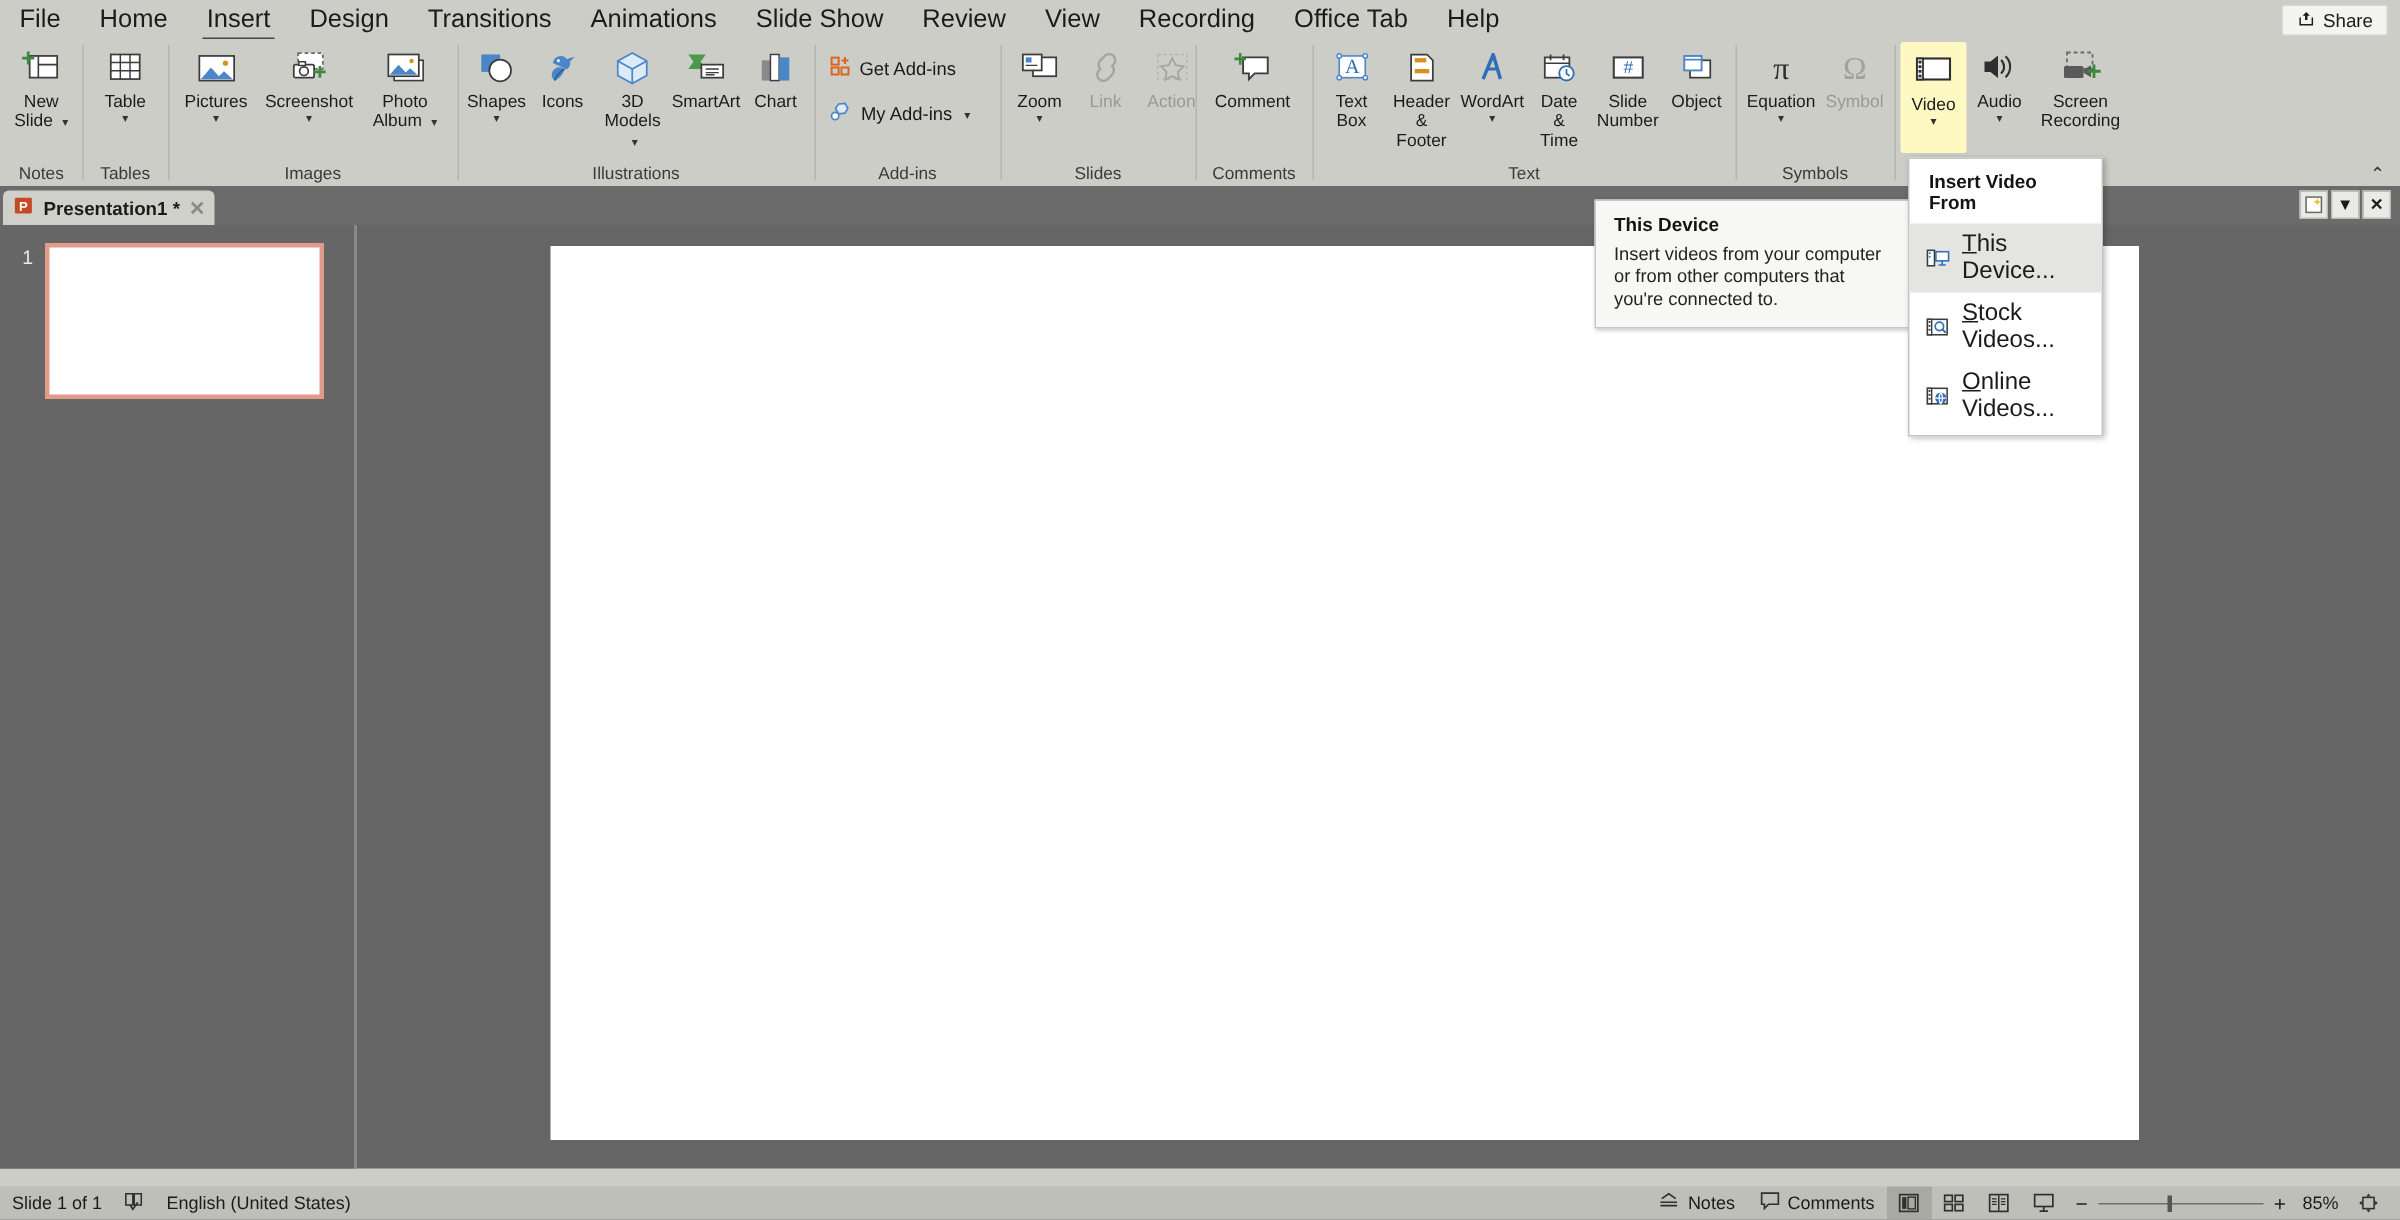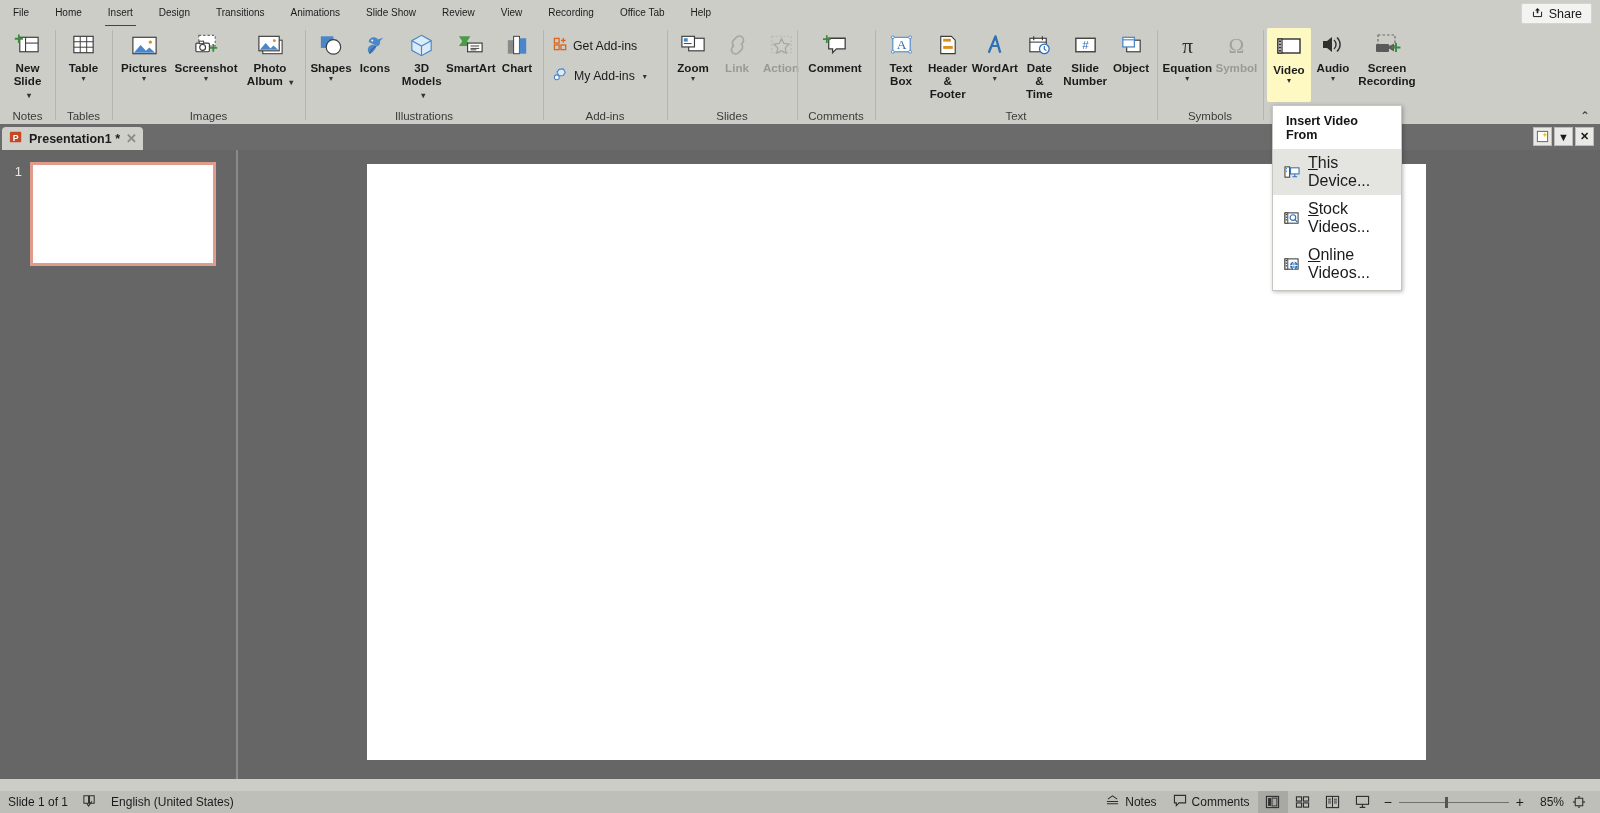--- a/index.html
+++ b/index.html
@@ -12,21 +12,21 @@
     -webkit-font-smoothing: antialiased;
   }
   .app { position:relative; width:1600px; height:813px; }
 
   
   .tabbar {
     position:absolute; top:0; left:0; width:1600px; height:26px;
     background:#cdcdc8; display:flex; align-items:center;
   }
   .tab {
-    padding:4px 13px 5px 13px; font-size:10px; color:#1b1b1b;
+    padding:4px 13px 5px 13px; font-size:17px; color:#1b1b1b;
     cursor:default; position:relative; line-height:16px;
   }
   .tab.active { color:#1b1b1b; }
   .tab.active::after {
     content:""; position:absolute; left:10px; right:10px; bottom:-1px;
     height:2px; background:#444; 
   }
   .share-btn {
     position:absolute; right:8px; top:3px; height:21px;
     background:#f3f3f1; border:1px solid #d5d5d0; border-radius:2px;
@@ -47,21 +47,21 @@
   .grp-label {
     position:absolute; bottom:-18px; left:0; right:0; text-align:center;
     font-size:11.5px; color:#3a3a3a;
   }
   .ritem {
     width:auto; min-width:44px; padding:3px 5px 0 5px;
     display:flex; flex-direction:column; align-items:center;
     text-align:center; cursor:default; border-radius:2px;
   }
   .ritem .ico { height:28px; display:flex; align-items:center; justify-content:center; margin-bottom:2px; }
-  .ritem .lbl { font-size:11.6px; line-height:13px; color:#1b1b1b; white-space:nowrap;font-weight:bold; }
+  .ritem .lbl { font-size:11.6px; line-height:13px; color:#1b1b1b; white-space:nowrap; }
   .ritem .lbl.two { white-space:normal; }
   .ritem.disabled .lbl { color:#9a9a95; }
   .ritem.active { background:#fef9c3; }
   .caret { font-size:8px; line-height:9px; color:#333; margin-top:0px; }
   .caret-inline { font-size:8px; color:#333; margin-left:3px; }
 
   .ritem-h {
     display:flex; align-items:center; gap:5px; padding:3px 6px;
     cursor:default; font-size:12.3px; white-space:nowrap;
   }
@@ -116,21 +116,21 @@
     background:#bfbfba; display:flex; align-items:center; font-size:12px; color:#1b1b1b;
   }
   .sb-left { display:flex; align-items:center; gap:14px; padding-left:8px; }
   .sb-right { margin-left:auto; display:flex; align-items:center; gap:0px; padding-right:6px; }
   .sb-item { display:flex; align-items:center; gap:5px; padding:0 8px; height:22px; cursor:default; }
   .viewbtn { width:30px; height:22px; display:flex; align-items:center; justify-content:center; cursor:default; }
   .viewbtn.active { background:#a9a9a4; }
   .zoom-slider { display:flex; align-items:center; gap:7px; padding:0 6px; }
   .track { width:110px; height:1px; background:#6f6f6c; position:relative; }
   .thumbk { position:absolute; left:46px; top:-5px; width:3px; height:11px; background:#55555, #555; }
-  .zoomtxt { width:34px; text-align:right; }
+  .zoomtxt { width:34px; text-align:center; }
 
   
   .tooltip {
     position:absolute; left:1063px; top:133px; width:210px; 
     background:#f7f7f5; border:1px solid #c8c8c3; padding:9px 11px 11px 12px;
     box-shadow:1px 1px 3px rgba(0,0,0,.25); z-index:40;
   }
   .tt-title { font-weight:bold; font-size:12.6px; margin-bottom:5px; color:#141414; }
   .tt-body { font-size:12.2px; line-height:15px; color:#232323; }
 
@@ -545,20 +545,24 @@
         <div class="thumb-num">1</div>
         <div class="thumb"></div>
       </div>
     </div>
     <div class="pane-split"></div>
     <div class="canvas-wrap">
       <div class="slide"></div>
     </div>
   </div>
 
+  <div class="tooltip">
+    <div class="tt-title">This Device</div>
+    <div class="tt-body">Insert videos from your computer or from other computers that you're connected to.</div>
+  </div>
 
   <div class="menu">
     <div class="menu-header">Insert Video From</div>
     <div class="menu-item hl">
       <span class="mi-ico">
         <svg width="16" height="15" viewBox="0 0 17 16">
           <rect x="1" y="2" width="5" height="11" fill="#fff" stroke="#3c3c3c" stroke-width="1.1"></rect>
           <rect x="2" y="3.4" width="1.2" height="1.2" fill="#2e6fb7"></rect>
           <rect x="2" y="6" width="1.2" height="1.2" fill="#2e6fb7"></rect>
           <rect x="7" y="3" width="9" height="6.5" fill="#fff" stroke="#2e6fb7" stroke-width="1.1"></rect>

